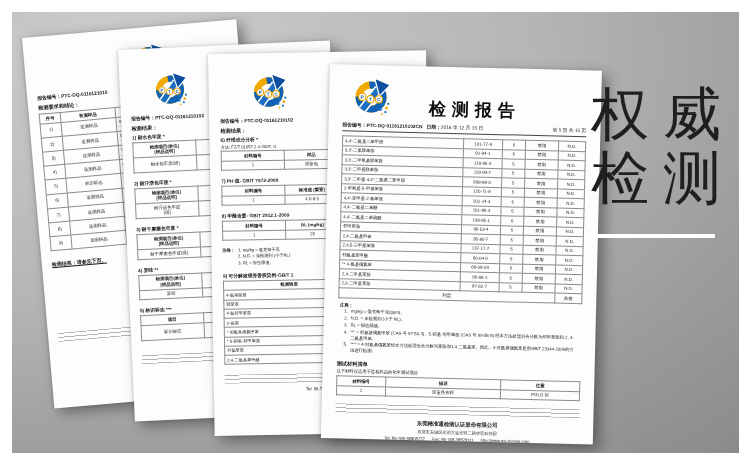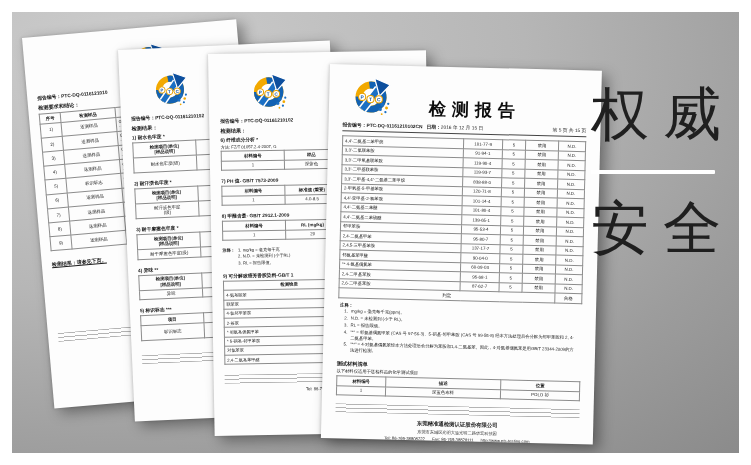--- a/index.html
+++ b/index.html
@@ -627,17 +627,17 @@
     </tbody>
       </table>
     <div class="fineprint"></div>
     <div class="company">东莞精准通检测认证股份有限公司</div>
     <div class="address">东莞市东城区光明大道光明二路华宏科技园</div>
     <div class="contact">Tel: 86-769-38808222      Fax: 86-769-38828111      http://www.pts-testing.com</div>
   </article>
 
   <aside class="slogan">
     <div class="word">权威</div>
+    <div class="word">检测</div>
     <div class="divider"></div>
-    <div class="word">安全</div>
   </aside>
 
 </div>
 
 </body></html>

